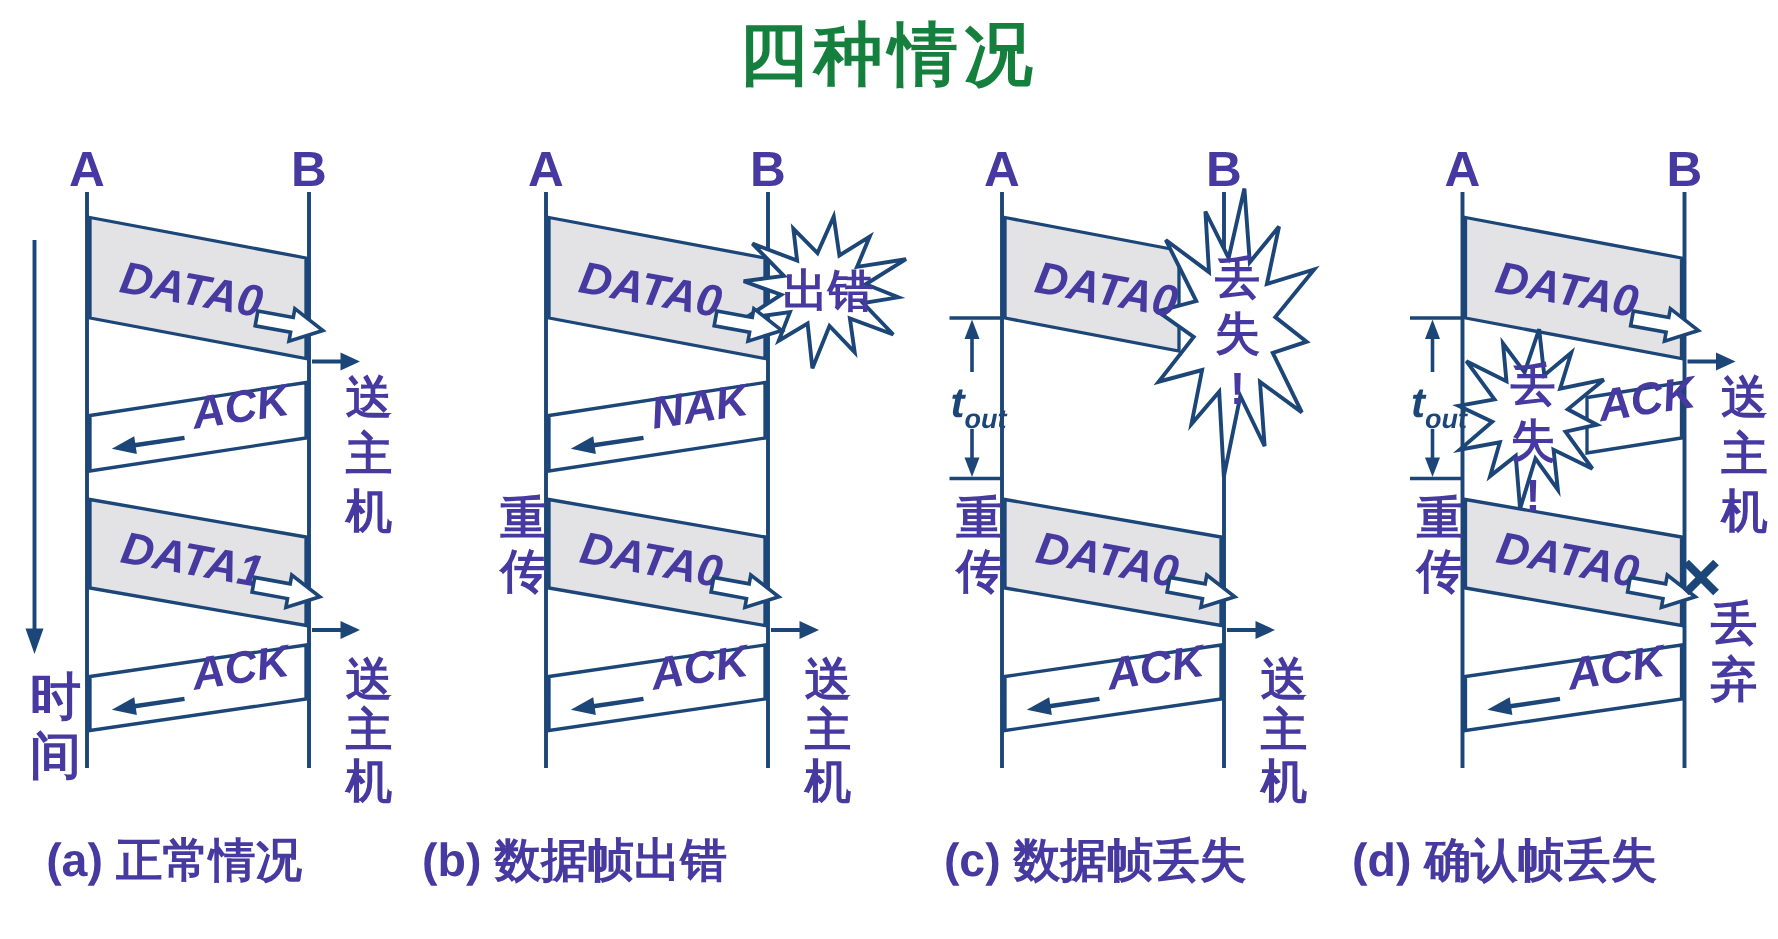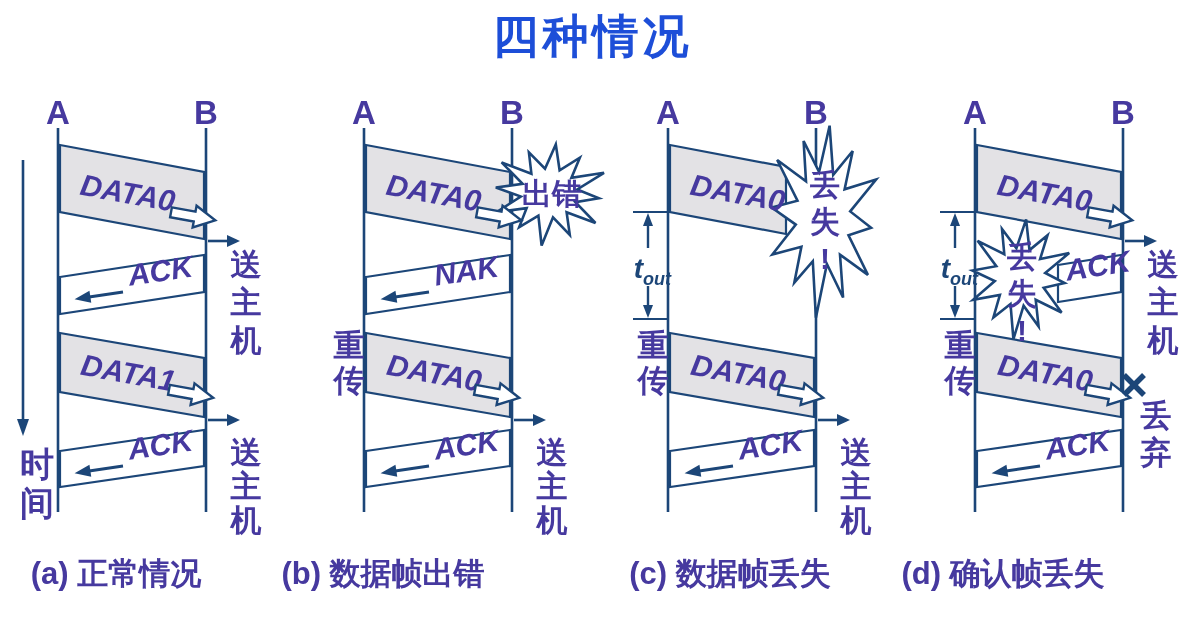--- a/index.html
+++ b/index.html
@@ -1,19 +1,19 @@
 <!DOCTYPE html>
 <html><head>
 <meta charset="utf-8">
 <style>
   html,body{margin:0;padding:0;background:#ffffff;}
   #stage{position:relative;width:1185px;height:626px;background:#fff;overflow:hidden;
          font-family:"Liberation Sans","DejaVu Sans",sans-serif;}
   #title{position:absolute;left:0;top:6px;width:100%;text-align:center;
-         font-size:46px;font-weight:bold;letter-spacing:4px;color:#1d4ed8;}
+         font-size:46px;font-weight:bold;letter-spacing:4px;color:#15803d;}
   svg text{font-family:"Liberation Sans","DejaVu Sans",sans-serif;}
 </style>
 </head>
 <body>
 
 <div id="stage">
   <div id="title">四种情况</div>
   <svg id="diagram" width="1185" height="626" viewBox="0 0 1185 626">
       <g>
         <line x1="23" y1="160" x2="23" y2="422" stroke="#1c4678" stroke-width="2.6"></line>

